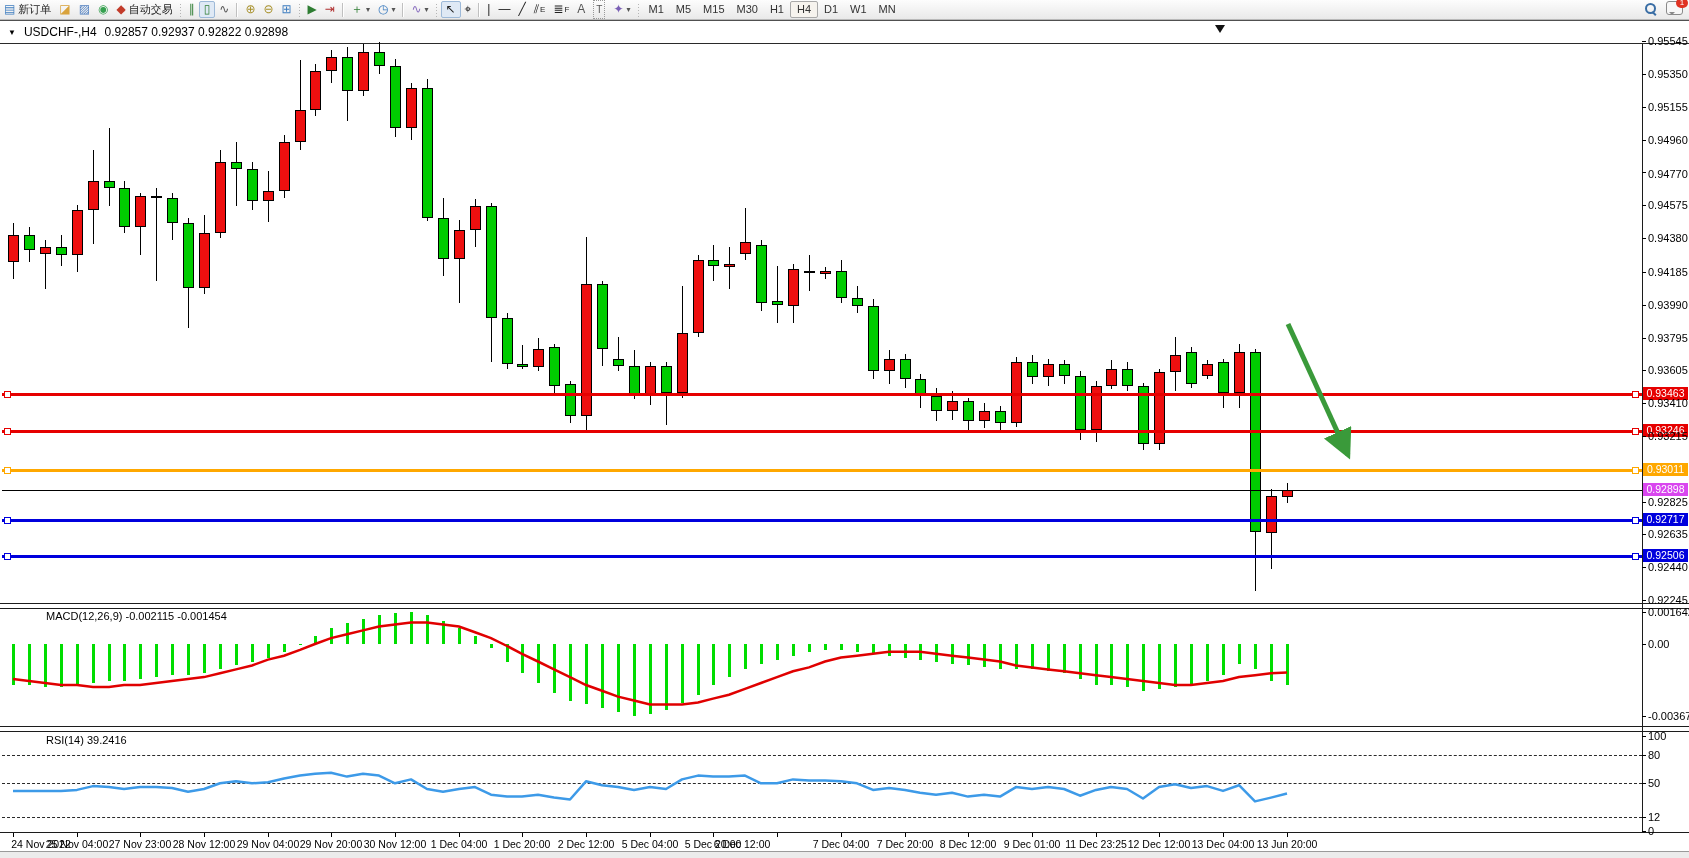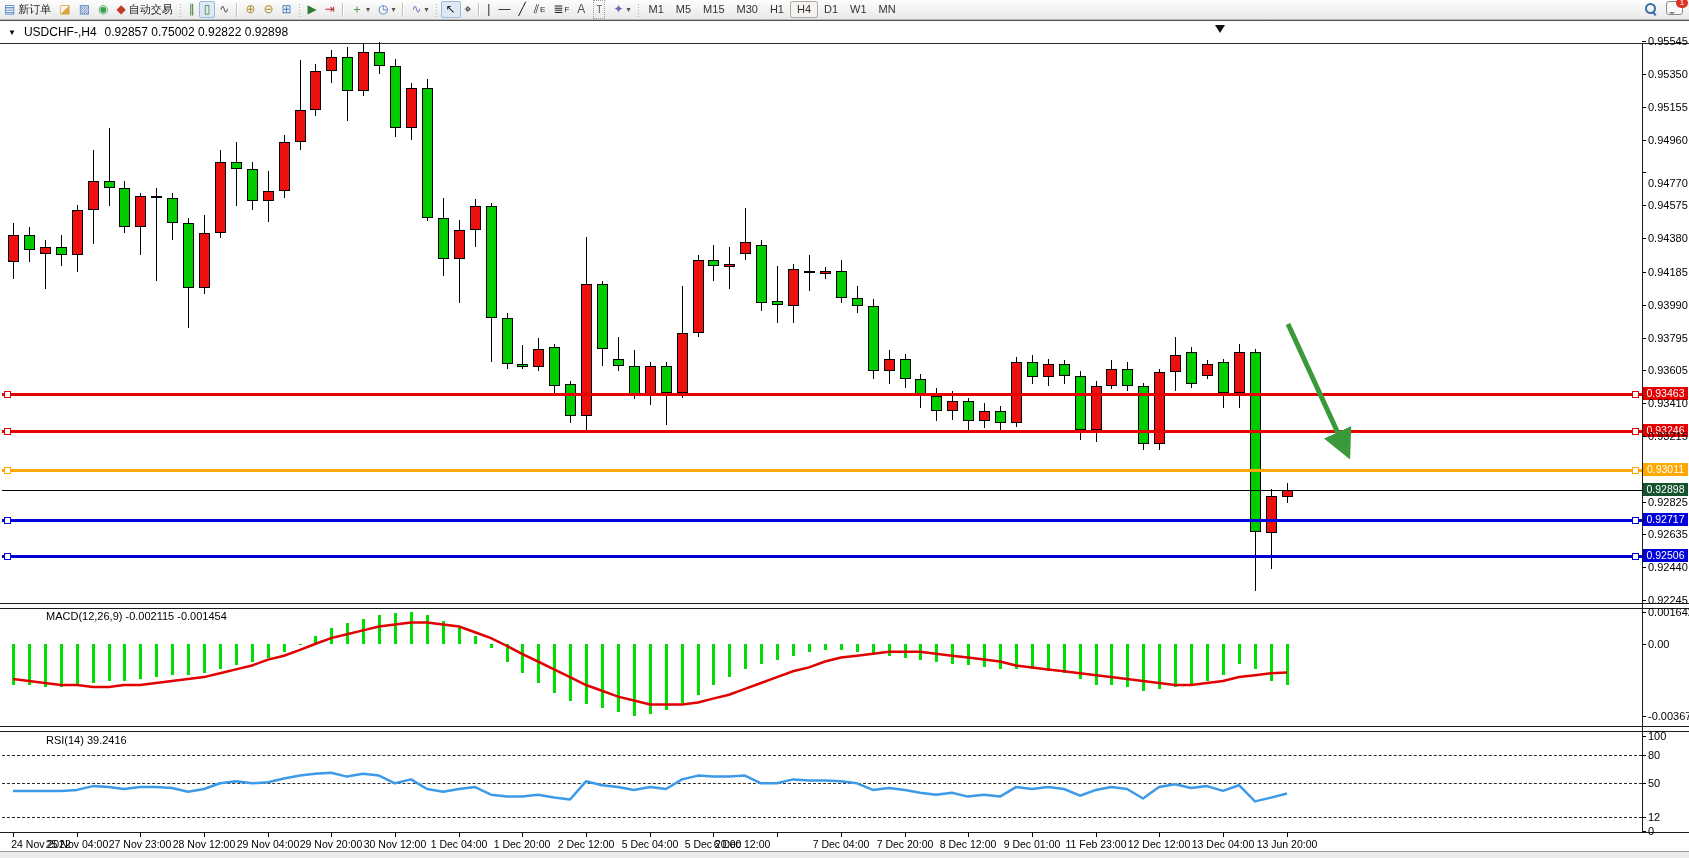--- a/index.html
+++ b/index.html
@@ -163,21 +163,21 @@
           <div class="badge">1</div>
         </div>
       </div>
     </div>
 
   <div id="win"></div>
 
   <div id="titlebar">
     <span class="tri">▼</span>
     <span>USDCHF-,H4</span>
-    <span>0.92857 0.75002 0.92822 0.92898</span>
+    <span>0.92857 0.92937 0.92822 0.92898</span>
   </div>
 
   <div id="chart-root">
       <div class="panel-sep" style="top: 603px;"></div>
       <div class="panel-sep" style="top: 726px;"></div>
       <div class="" style="position: absolute; left: 0px; top: 832px; width: 1689px; height: 1px; background: rgb(28, 28, 28);"></div>
       <div class="" style="position: absolute; left: 0px; top: 851px; width: 1689px; height: 1px; background: rgb(154, 154, 154);"></div>
       <div class="" style="position: absolute; left: 1642px; top: 44px; width: 1px; height: 789px; background: rgb(28, 28, 28);"></div>
       <div class="wick" style="left: 13px; top: 223.202px; height: 55.9317px;"></div>
       <div class="body" style="left: 8px; top: 235.066px; width: 11px; height: 27.1184px; background: rgb(238, 15, 15);"></div>
@@ -347,39 +347,39 @@
       <div class="badgelbl" style="left: 1643px; top: 387px; background: rgb(230, 0, 0);">0.93463</div>
       <div class="hline" style="left: 2px; top: 430px; width: 1640px; height: 3px; background: rgb(230, 0, 0);"></div>
       <div class="anchor" style="left: 4px; top: 428px; border: 1px solid rgb(230, 0, 0);"></div>
       <div class="anchor" style="left: 1632px; top: 428px; border: 1px solid rgb(230, 0, 0);"></div>
       <div class="badgelbl" style="left: 1643px; top: 424px; background: rgb(230, 0, 0);">0.93246</div>
       <div class="hline" style="left: 2px; top: 469px; width: 1640px; height: 3px; background: rgb(255, 168, 0);"></div>
       <div class="anchor" style="left: 4px; top: 467px; border: 1px solid rgb(255, 168, 0);"></div>
       <div class="anchor" style="left: 1632px; top: 467px; border: 1px solid rgb(255, 168, 0);"></div>
       <div class="badgelbl" style="left: 1643px; top: 463px; background: rgb(255, 168, 0);">0.93011</div>
       <div class="hline" style="left: 2px; top: 490px; width: 1640px; height: 1px; background: rgb(0, 0, 0);"></div>
-      <div class="badgelbl" style="left: 1643px; top: 483px; background: #14532d;">0.92898</div>
+      <div class="badgelbl" style="left: 1643px; top: 483px; background: #d946ef;">0.92898</div>
       <div class="hline" style="left: 2px; top: 519px; width: 1640px; height: 3px; background: rgb(0, 0, 221);"></div>
       <div class="anchor" style="left: 4px; top: 517px; border: 1px solid rgb(0, 0, 221);"></div>
       <div class="anchor" style="left: 1632px; top: 517px; border: 1px solid rgb(0, 0, 221);"></div>
       <div class="badgelbl" style="left: 1643px; top: 513px; background: rgb(0, 0, 221);">0.92717</div>
       <div class="hline" style="left: 2px; top: 555px; width: 1640px; height: 3px; background: rgb(0, 0, 221);"></div>
       <div class="anchor" style="left: 4px; top: 553px; border: 1px solid rgb(0, 0, 221);"></div>
       <div class="anchor" style="left: 1632px; top: 553px; border: 1px solid rgb(0, 0, 221);"></div>
       <div class="badgelbl" style="left: 1643px; top: 549px; background: rgb(0, 0, 221);">0.92506</div>
       <div class="ptick" style="left: 1642px; top: 41px;"></div>
       <div class="plabel" style="left: 1648px; top: 35px;">0.95545</div>
       <div class="ptick" style="left: 1642px; top: 74px;"></div>
       <div class="plabel" style="left: 1648px; top: 68px; text-align: center;">0.95350</div>
       <div class="ptick" style="left: 1642px; top: 107px;"></div>
       <div class="plabel" style="left: 1648px; top: 101px;">0.95155</div>
       <div class="ptick" style="left: 1642px; top: 140px;"></div>
       <div class="plabel" style="left: 1648px; top: 134px;">0.94960</div>
       <div class="ptick" style="left: 1642px; top: 172px;"></div>
-      <div class="plabel" style="left: 1648px; top: 177px;">0.94770</div>
+      <div class="plabel" style="left: 1648px; top: 168px;">0.94770</div>
       <div class="ptick" style="left: 1642px; top: 205px;"></div>
       <div class="plabel" style="left: 1648px; top: 199px;">0.94575</div>
       <div class="ptick" style="left: 1642px; top: 238px;"></div>
       <div class="plabel" style="left: 1648px; top: 232px;">0.94380</div>
       <div class="ptick" style="left: 1642px; top: 272px;"></div>
       <div class="plabel" style="left: 1648px; top: 266px;">0.94185</div>
       <div class="ptick" style="left: 1642px; top: 305px;"></div>
       <div class="plabel" style="left: 1648px; top: 299px;">0.93990</div>
       <div class="ptick" style="left: 1642px; top: 338px;"></div>
       <div class="plabel" style="left: 1648px; top: 332px;">0.93795</div>
@@ -542,21 +542,21 @@
       <div class="tlabel" style="left: 742px; top: 838px;">6 Dec 12:00</div>
       <div class="ttick" style="left: 841px; top: 833px;"></div>
       <div class="tlabel" style="left: 841px; top: 838px;">7 Dec 04:00</div>
       <div class="ttick" style="left: 905px; top: 833px;"></div>
       <div class="tlabel" style="left: 905px; top: 838px;">7 Dec 20:00</div>
       <div class="ttick" style="left: 968px; top: 833px;"></div>
       <div class="tlabel" style="left: 968px; top: 838px;">8 Dec 12:00</div>
       <div class="ttick" style="left: 1032px; top: 833px;"></div>
       <div class="tlabel" style="left: 1032px; top: 838px;">9 Dec 01:00</div>
       <div class="ttick" style="left: 1096px; top: 833px;"></div>
-      <div class="tlabel" style="left: 1096px; top: 838px;">11 Feb 23:00</div>
+      <div class="tlabel" style="left: 1096px; top: 838px;">11 Dec 23:25</div>
       <div class="ttick" style="left: 1159px; top: 833px;"></div>
       <div class="tlabel" style="left: 1159px; top: 838px;">12 Dec 12:00</div>
       <div class="ttick" style="left: 1223px; top: 833px;"></div>
       <div class="tlabel" style="left: 1223px; top: 838px;">13 Dec 04:00</div>
       <div class="ttick" style="left: 1287px; top: 833px;"></div>
       <div class="tlabel" style="left: 1287px; top: 838px;">13 Jun 20:00</div>
     </div>
 
 </div>
 

